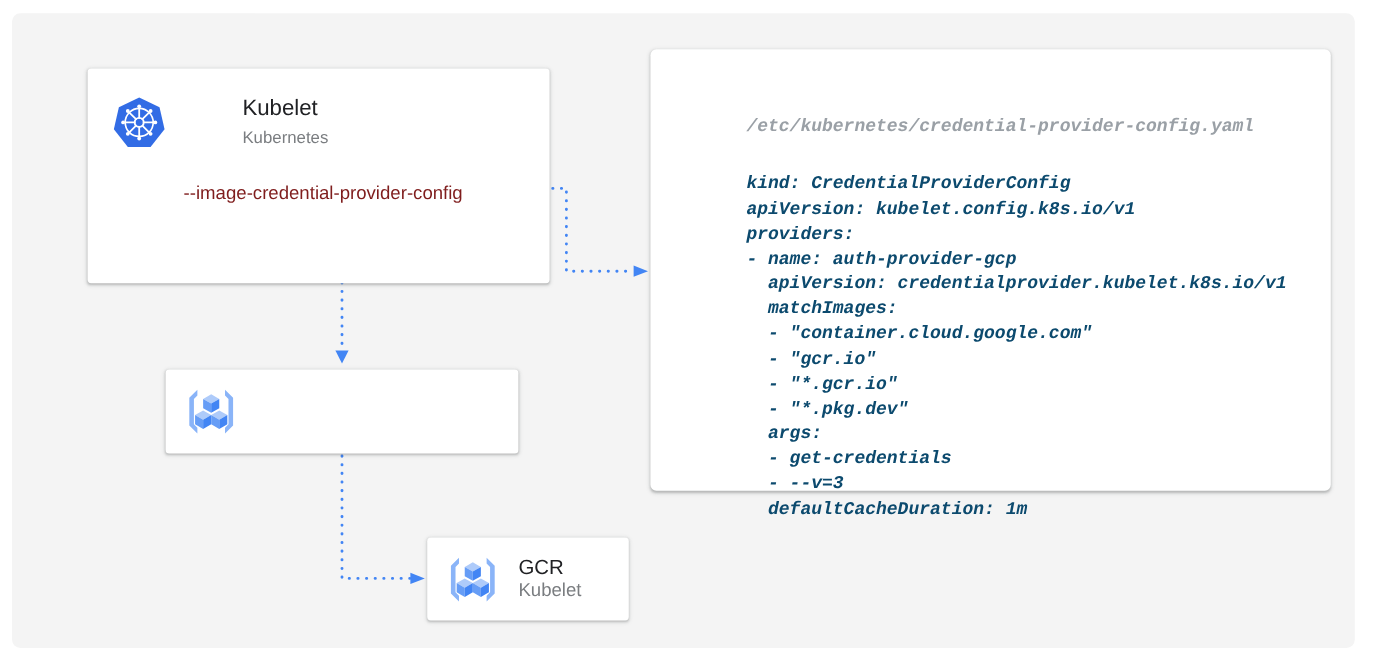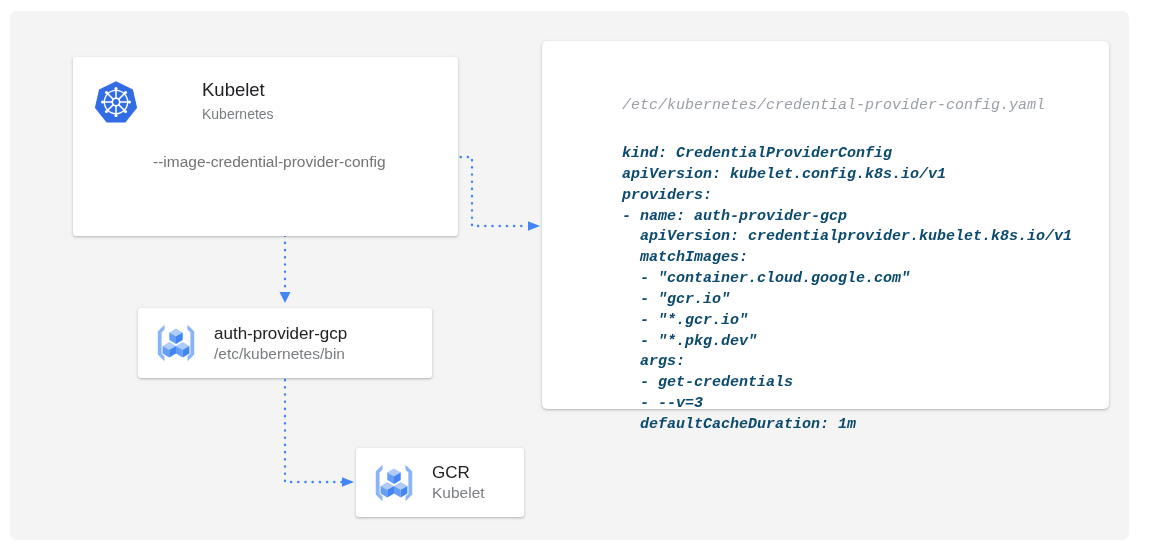--- a/index.html
+++ b/index.html
@@ -85,21 +85,21 @@
     margin-top: 2px;
   }
   #kubelet-flags {
     position: absolute;
     left: 80px;
     top: 92px;
   }
   .flag-line {
     font-size: 15.5px;
     line-height: 25px;
-    color: #737373;
+    color: #7f1d1d;
     white-space: nowrap;
     text-align: right;
   }
   
   #auth-card {
     left: 138px;
     top: 308px;
     width: 294px;
     height: 70px;
   }
@@ -144,21 +144,21 @@
     width: 567px;
     height: 368px;
     border-radius: 5px;
   }
   #yaml-path {
     position: absolute;
     left: 80px;
     top: 56px;
     font-family: "Liberation Mono", "DejaVu Sans Mono", monospace;
     font-style: italic;
-    font-weight: normal;
+    font-weight: bold;
     font-size: 15px;
     color: #9aa0a6;
     white-space: pre;
   }
   #yaml-body {
     position: absolute;
     left: 80px;
     top: 88px;
     font-family: "Liberation Mono", "DejaVu Sans Mono", monospace;
     font-style: italic;
@@ -255,24 +255,20 @@
           <path d="M36,48 L50,56 L36,64 L22,56 Z" fill="#aecbfa"></path>
           <path d="M22,56 L36,64 L36,80 L22,72 Z" fill="#669df6"></path>
           <path d="M50,56 L50,72 L36,80 L36,64 Z" fill="#4285f4"></path>
         </g>
         <g>
           <path d="M64,48 L78,56 L64,64 L50,56 Z" fill="#aecbfa"></path>
           <path d="M50,56 L64,64 L64,80 L50,72 Z" fill="#669df6"></path>
           <path d="M78,56 L78,72 L64,80 L64,64 Z" fill="#4285f4"></path>
         </g>
       </svg>
-      <div class="mini-titles">
-        <div class="mini-title">auth-provider-gcp</div>
-        <div class="mini-sub">/etc/kubernetes/bin</div>
-      </div>
     </div>
   </div>
 
   <div class="card" id="gcr-card">
     <div class="mini-inner">
       <svg class="gcp-icon" viewBox="0 0 100 100" xmlns="http://www.w3.org/2000/svg">
         <g fill="#8ab4f8">
           <path d="M26,12 L12,26 L12,74 L26,88 L26,78 L20,72 L20,28 L26,22 Z"></path>
           <path d="M74,12 L88,26 L88,74 L74,88 L74,78 L80,72 L80,28 L74,22 Z"></path>
         </g>

